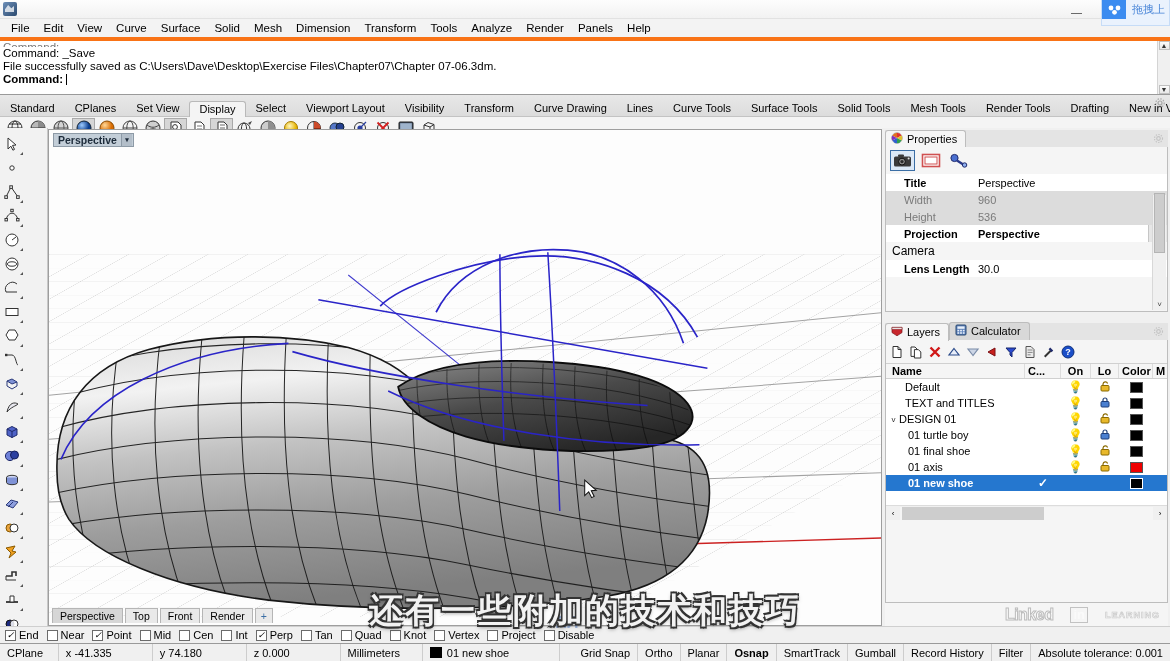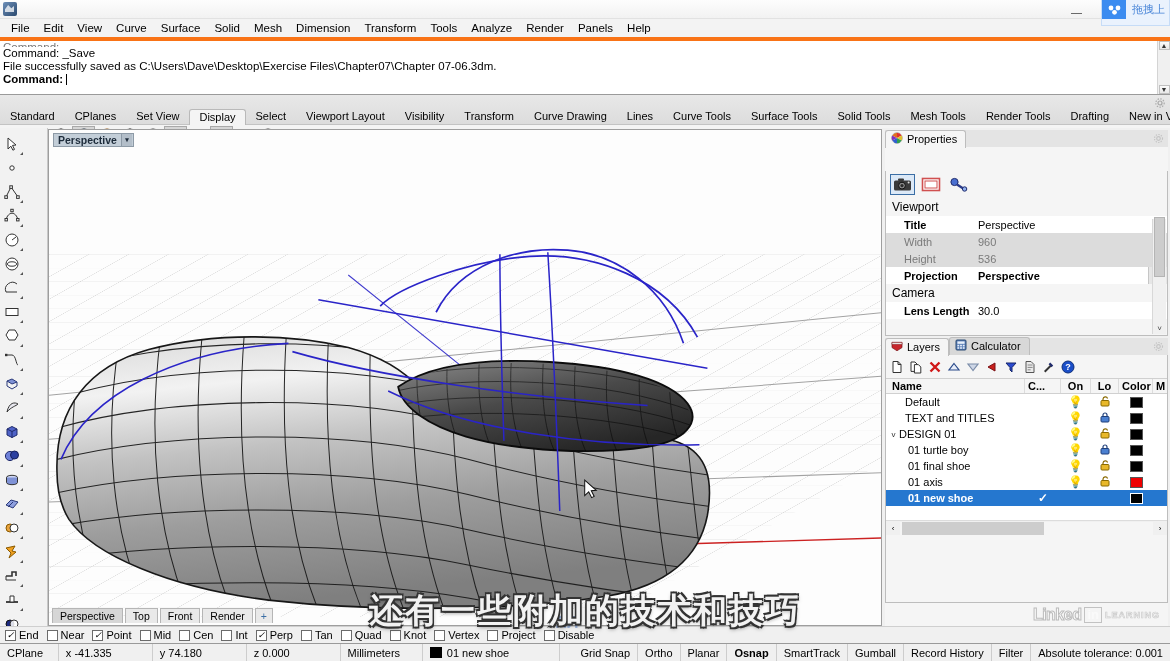--- a/index.html
+++ b/index.html
@@ -90,21 +90,21 @@
   .cmd-scroll{
     position:absolute;right:0;top:0;width:13px;height:100%;
     background:#f0f0f0;border-left:1px solid #d4d4d4;
     display:flex;flex-direction:column;justify-content:space-between;align-items:center;
   }
   .spin{ width:11px;height:9px;display:flex;align-items:center;justify-content:center;
      font-size:7px;color:#333;background:linear-gradient(#fbfbfb,#e8e8e8);border:1px solid #c0c0c0;}
 
   
   .tabstrip{
-    height:30px;width:100%;
+    height:22px;width:100%;
     background:linear-gradient(#e8e8e8,#dcdcdc);
     display:flex;align-items:flex-end;
     position:relative;
     border-bottom:1px solid #c3c3c3;
   }
   .tab{
     padding:1px 9px 2px 9px;font-size:11px;color:#000;
     border:1px solid transparent;border-bottom:none;
     white-space:nowrap;
     border-radius:3px 3px 0 0;
@@ -272,21 +272,21 @@
     height:15px;background:#f0f0f0;border-top:1px solid #dcdcdc;
     display:flex;align-items:center;
   }
   .hsb-arrow{ width:14px;height:13px;display:flex;align-items:center;justify-content:center;font-size:8px;}
   .hsb-track{ flex:1 1 auto;height:13px;position:relative;background:#f5f5f5;}
   .hsb-thumb{ position:absolute;left:2px;top:0;width:56%;height:13px;background:#cdcdcd;}
 
   .li-brand{
     margin-top:auto;
     display:flex;align-items:center;justify-content:flex-end;
-    padding:3px 8px 2px 0; gap:3px;
+    padding:3px 8px 2px 0; gap:17px;
     opacity:.55;
   }
   .li-word{ font-size:16px;font-weight:bold;color:#fff;
     -webkit-text-stroke:1px #8d8d8d; letter-spacing:-.5px;}
   .li-in{ font-size:13px;font-weight:bold;color:#fff;border:1.5px solid #9a9a9a;
     padding:0 2px;line-height:14px;}
   .li-learning{ font-size:9px;font-weight:bold;letter-spacing:1px;color:#fff;
     -webkit-text-stroke:.7px #a8a8a8;}
 
   
@@ -876,21 +876,21 @@
       <div class="vptab active">Perspective</div>
       <div class="vptab">Top</div>
       <div class="vptab">Front</div>
       <div class="vptab">Render</div>
       <div class="vptab plus">+</div>
     </div>
   </div>
 
   <div class="rightcol">
 
-    <div class="panel" style="margin-bottom:2px;gap:24px;">
+    <div class="panel" style="margin-bottom:11px;">
       <div class="panel-tabs">
         <div class="ptab active">
           <span>
             <svg width="12" height="12" viewBox="0 0 12 12">
               <circle cx="6" cy="6" r="5.3" fill="#fff" stroke="#888" stroke-width=".6"></circle>
               <path d="M6 6 L6 0.7 A5.3 5.3 0 0 1 10.6 3.4 Z" fill="#e03030"></path>
               <path d="M6 6 L10.6 3.4 A5.3 5.3 0 0 1 10.6 8.6 Z" fill="#e0c030"></path>
               <path d="M6 6 L10.6 8.6 A5.3 5.3 0 0 1 6 11.3 Z" fill="#30a050"></path>
               <path d="M6 6 L6 11.3 A5.3 5.3 0 0 1 1.4 8.6 Z" fill="#3060d0"></path>
               <path d="M6 6 L1.4 8.6 A5.3 5.3 0 0 1 1.4 3.4 Z" fill="#8030c0"></path>
@@ -927,21 +927,20 @@
           </div>
           <div class="pibtn">
             <svg width="20" height="15" viewBox="0 0 20 15">
               <circle cx="5.5" cy="5" r="3.6" fill="#4a6fd0" stroke="#1f2a6b"></circle>
               <path d="M8 7.5 L15 12" stroke="#2a3a8a" stroke-width="2.4"></path>
               <circle cx="15.6" cy="12" r="2.2" fill="#8fb0f0" stroke="#1f2a6b"></circle>
             </svg>
           </div>
         </div>
 
-        <div class="grouphdr">Viewport</div>
         <table class="prop-table">
           <tbody>
               <tr class="white">
             <td class="k">Title</td>
             <td class="v">Perspective</td>
           </tr>
           <tr class="grey">
             <td class="k">Width</td>
             <td class="v">960</td>
           </tr>

